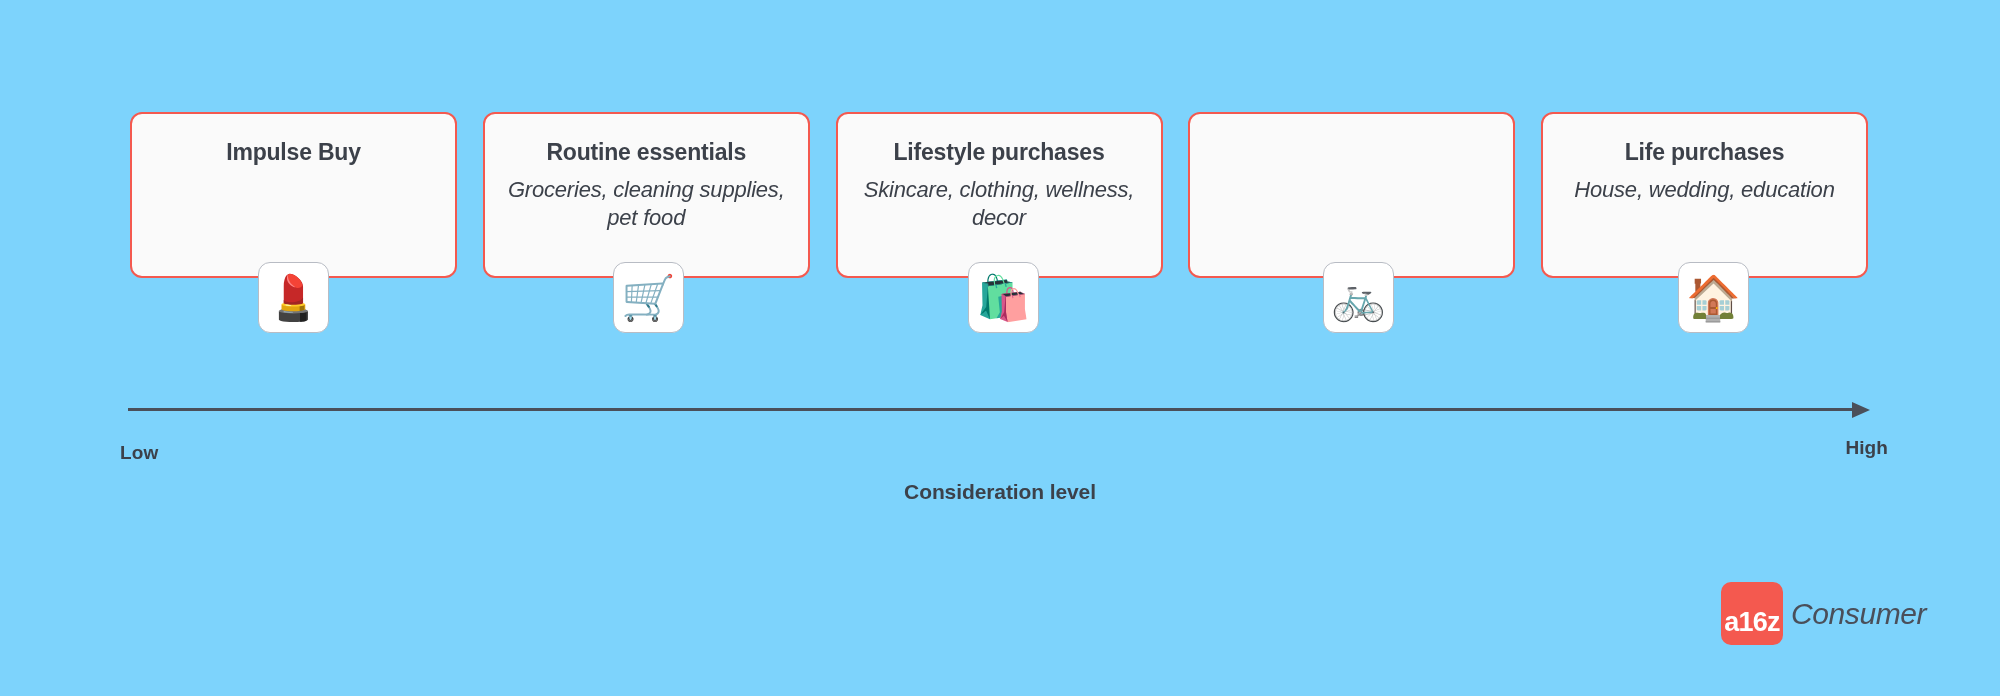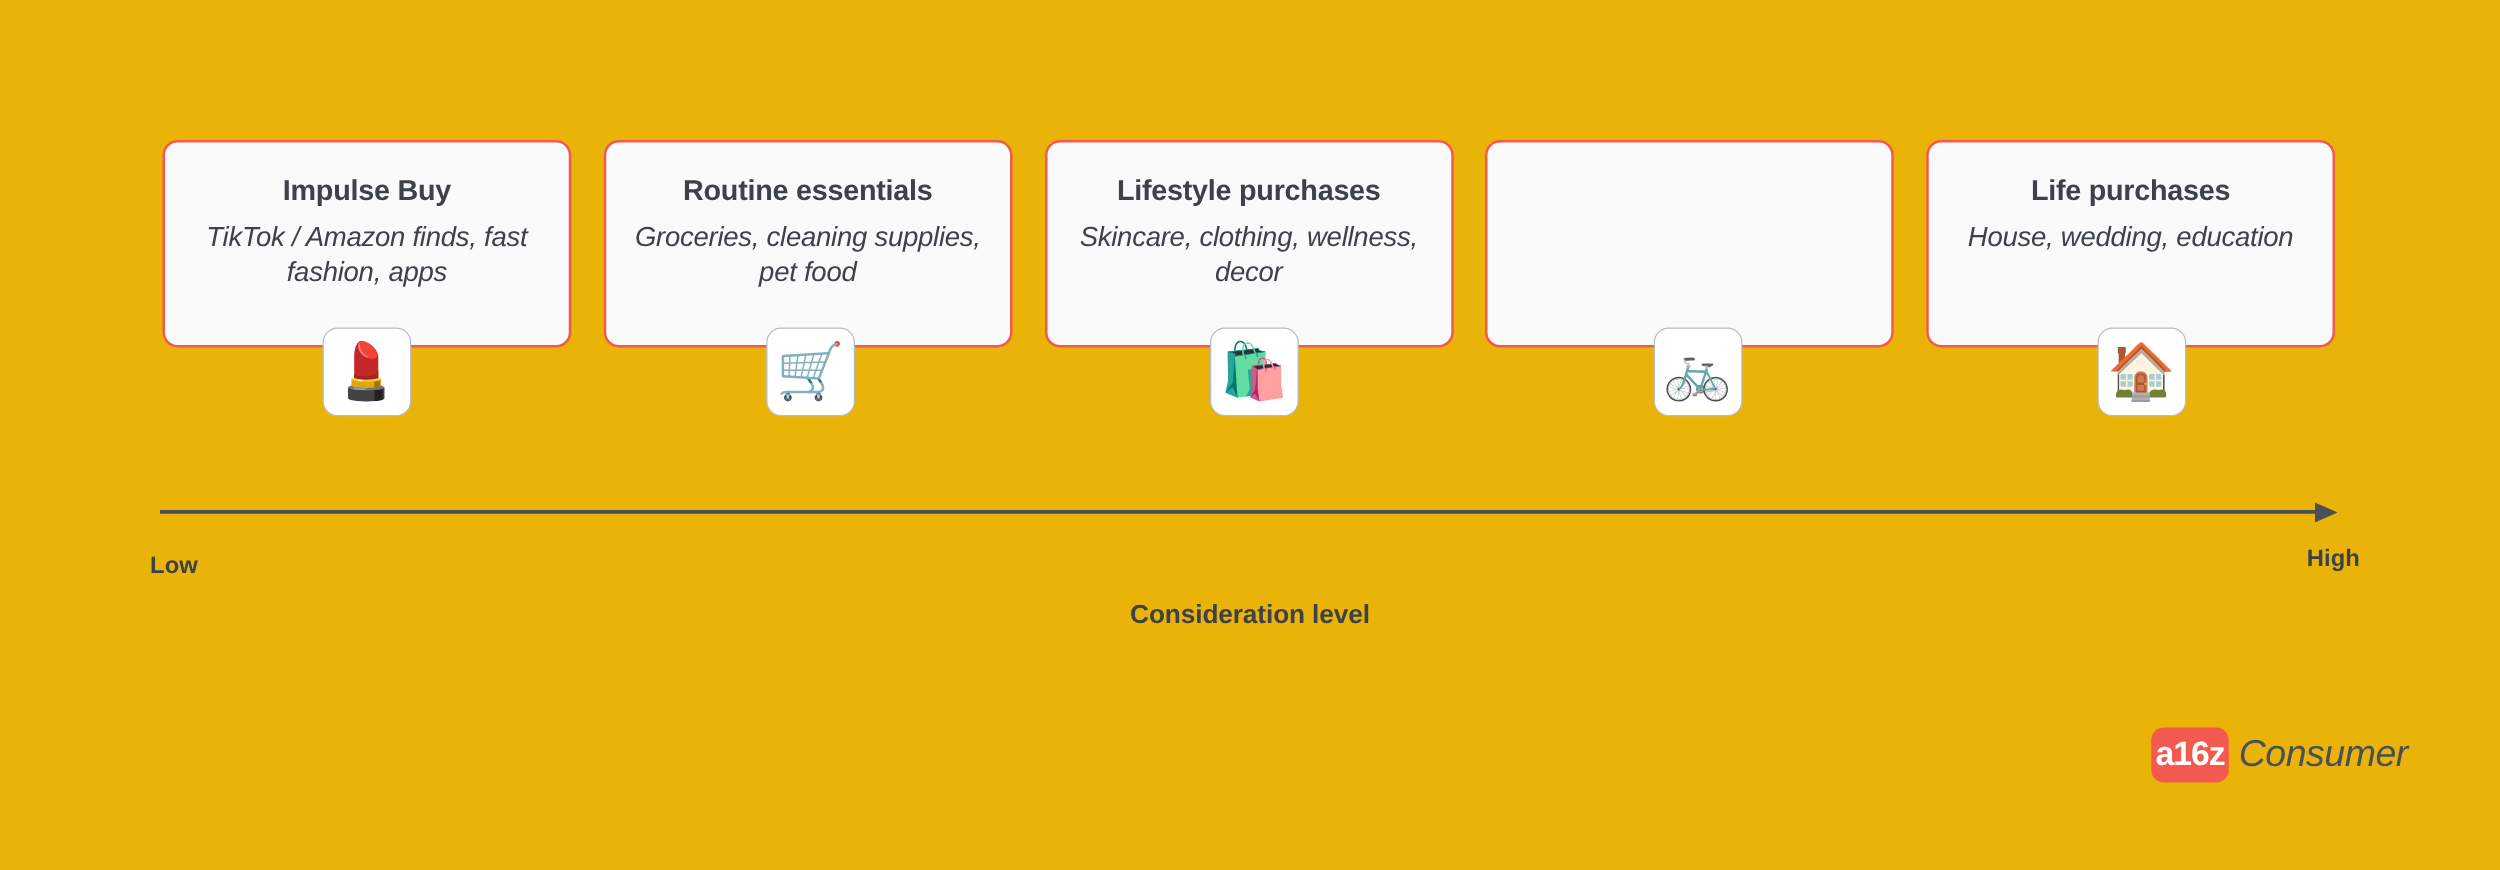--- a/index.html
+++ b/index.html
@@ -10,21 +10,21 @@
     height: 696px;
     background: #FAFAFA;
     font-family: "Liberation Sans", sans-serif;
     overflow: hidden;
   }
 
   #canvas {
     position: relative;
     width: 2000px;
     height: 696px;
-    background: #eab308;
+    background: #7dd3fc;
   }
 
   
   .card-row {
     position: absolute;
     left: 130px;
     top: 112px;
     width: 1738px;
     height: 166px;
     display: flex;
@@ -133,21 +133,21 @@
   
   .logo {
     position: absolute;
     left: 1721px;
     top: 582px;
     display: flex;
     align-items: center;
   }
   .logo-mark {
     width: 62px;
-    height: 44px;
+    height: 63px;
     background: #F4594F;
     border-radius: 10px;
     display: flex;
     align-items: flex-end;
     justify-content: center;
     padding-bottom: 9px;
   }
   .logo-mark-text {
     color: #FFFFFF;
     font-size: 27px;
@@ -166,21 +166,20 @@
 </style>
 </head>
 <body>
 
 <div id="canvas">
 
   <div class="card-row">
 
     <div class="card">
       <div class="card-title">Impulse Buy</div>
-      <div class="card-desc">TikTok / Amazon finds, fast fashion, apps</div>
     </div>
 
     <div class="card">
       <div class="card-title">Routine essentials</div>
       <div class="card-desc">Groceries, cleaning supplies, pet food</div>
     </div>
 
     <div class="card">
       <div class="card-title">Lifestyle purchases</div>
       <div class="card-desc">Skincare, clothing, wellness, decor</div>

